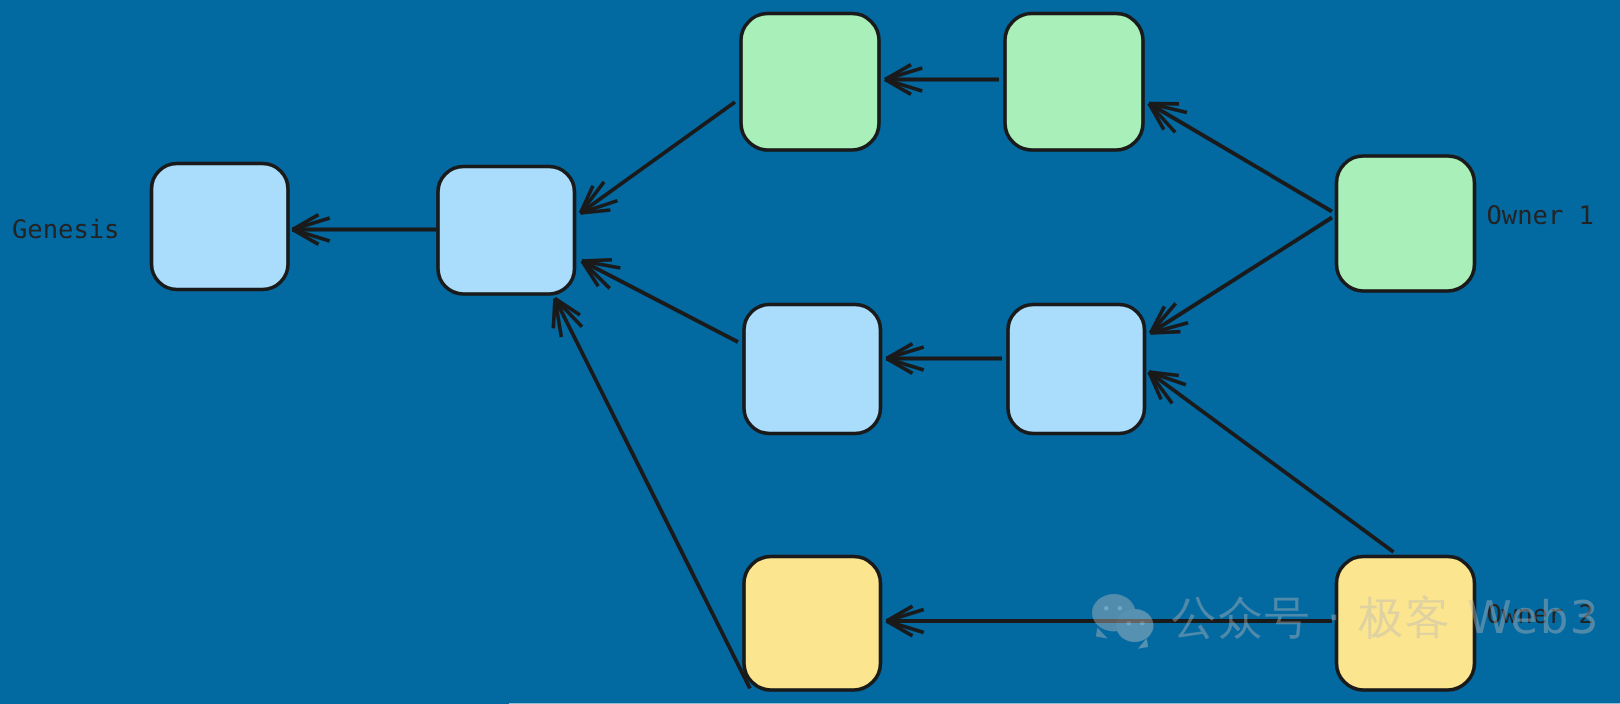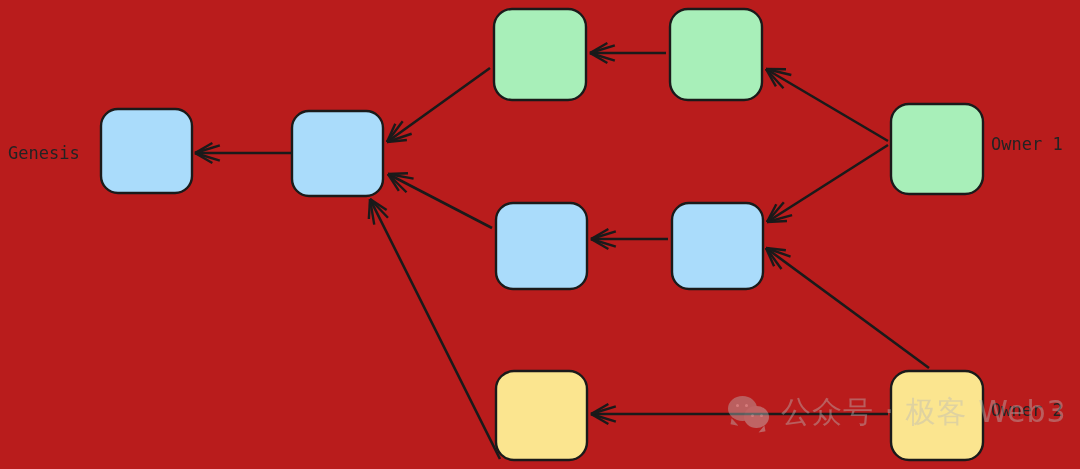--- a/index.html
+++ b/index.html
@@ -7,21 +7,21 @@
     padding: 0;
     background: #ffffff;
   }
   body {
     font-family: "DejaVu Sans Mono", "Liberation Mono", monospace;
   }
   #canvas {
     position: relative;
     width: 1080px;
     height: 469px;
-    background: #b91c1c;
+    background: #0369a1;
     overflow: hidden;
   }
   #diagram-svg {
     position: absolute;
     top: 0;
     left: 0;
     width: 1080px;
     height: 469px;
   }
   .node-rect {

